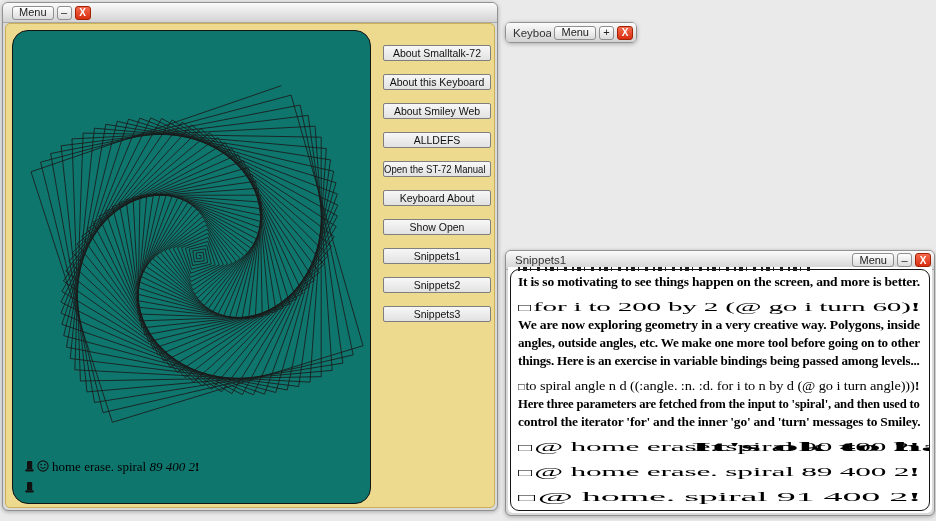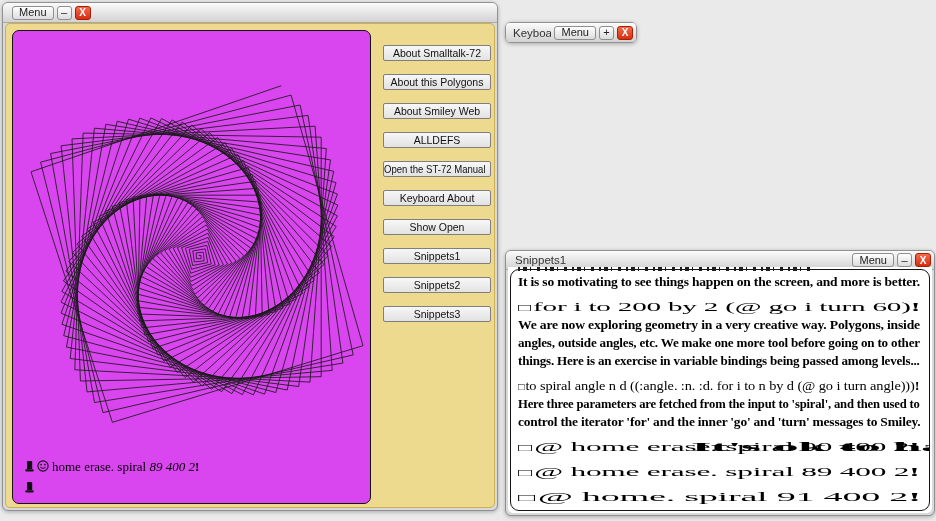--- a/index.html
+++ b/index.html
@@ -48,23 +48,23 @@
   #main-window{left:2px;top:2px;width:494px;height:507px;}
   #main-window .titlebar{height:17px;}
   #main-body{
     position:absolute;left:2px;right:2px;top:20px;bottom:2px;
     background:#eeda8e;
     border:1px solid #cbb055;
     border-radius:5px;
   }
   #st-canvas{
     position:absolute;left:6px;top:6px;width:357px;height:472px;
-    background:#d946ef;
+    background:#0f766e;
     border:1.5px solid #141414;
-    border-radius:7px;
+    border-radius:16px;
   }
   #spiral-svg{position:absolute;left:0;top:0;}
   #canvas-log{
     position:absolute;left:12px;bottom:5px;width:340px;
     font-family:"Liberation Serif",serif;font-size:13px;color:#000;
   }
   .log-row{height:21px;line-height:21px;white-space:nowrap;}
   .glyph{display:inline-block;vertical-align:-1px;margin-right:3px;}
   .log-args{font-style:italic;}
   .log-bang{font-weight:bold;}
@@ -145,21 +145,21 @@
           <svg class="glyph" width="9" height="11" viewBox="0 0 9 11">
             <path fill="#111" d="M3 0 h3.2 a1 1 0 0 1 1 1 v7 h-5.2 v-7 a1 1 0 0 1 1 -1 z"></path>
             <rect fill="#111" x="0.3" y="8.3" width="8.4" height="2.2" rx="1"></rect>
           </svg>
         </div>
       </div>
     </div>
 
     <div id="button-col">
       <button class="panel-btn"><span class="fit">About Smalltalk-72</span></button>
-      <button class="panel-btn"><span class="fit">About this Polygons</span></button>
+      <button class="panel-btn"><span class="fit">About this Keyboard</span></button>
       <button class="panel-btn"><span class="fit">About Smiley Web</span></button>
       <button class="panel-btn"><span class="fit">ALLDEFS</span></button>
       <button class="panel-btn"><span class="fit" style="display: inline-block; transform-origin: 0px 50%; transform: scaleX(0.911);">Open the ST-72 Manual</span></button>
       <button class="panel-btn"><span class="fit">Keyboard About</span></button>
       <button class="panel-btn"><span class="fit">Show Open</span></button>
       <button class="panel-btn"><span class="fit">Snippets1</span></button>
       <button class="panel-btn"><span class="fit">Snippets2</span></button>
       <button class="panel-btn"><span class="fit">Snippets3</span></button>
     </div>
 

